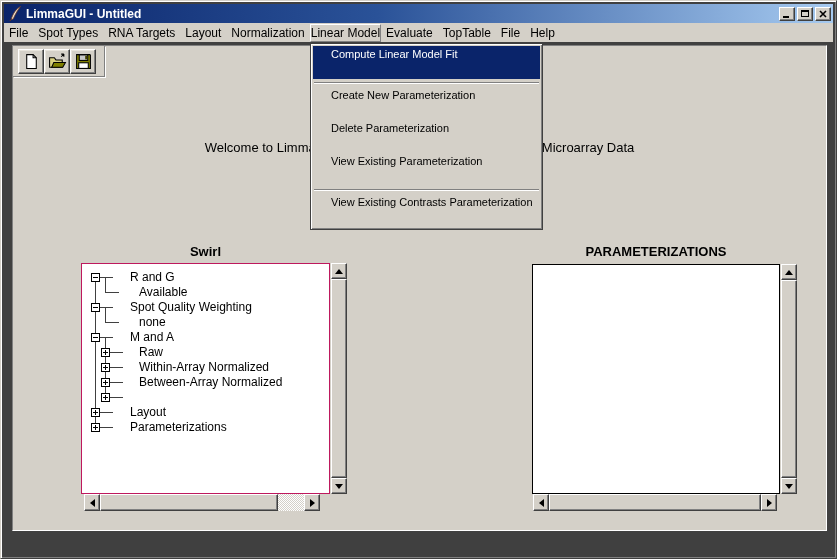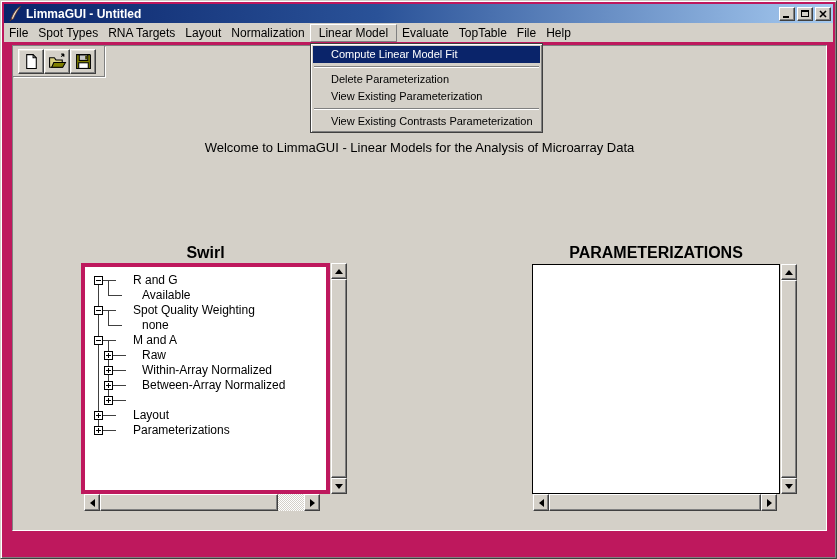--- a/index.html
+++ b/index.html
@@ -1,19 +1,19 @@
 <!DOCTYPE html>
 <html><head>
 <meta charset="utf-8">
 <style>
   * { box-sizing: border-box; margin: 0; padding: 0; }
   html,body { width:837px; height:559px; }
   body { font-family: "Liberation Sans", sans-serif; background:#808080; }
 
-  .window { position:relative; width:837px; height:559px; background:#be185d;
+  .window { position:relative; width:837px; height:559px; background:#404040;
     border:1px solid; border-color:#d4d0c8 #404040 #404040 #d4d0c8;
     box-shadow: inset 1px 1px 0 #fff, inset -1px -1px 0 #808080; overflow:hidden; }
 
   
   .titlebar { position:absolute; left:3px; top:3px; right:3px; height:19px;
     background:linear-gradient(to right,#0a246a 0%,#2a5298 45%,#a6caf0 100%);
     display:flex; align-items:center; padding:0 2px 0 4px; }
   .title-text { color:#fff; font-weight:bold; font-size:12px; margin-left:4px; flex:1;
     white-space:nowrap; overflow:hidden; }
   .app-icon { display:inline-flex; width:14px; height:15px; }
@@ -21,48 +21,48 @@
   .winbtn { width:16px; height:14px; background:#d4d0c8; border:1px solid;
     border-color:#fff #404040 #404040 #fff; box-shadow: inset -1px -1px 0 #808080;
     display:flex; align-items:center; justify-content:center; padding:0; cursor:default; position:relative; }
   .gl-min { position:absolute; left:3px; bottom:2px; width:6px; height:2px; background:#000; }
   .gl-max { width:8px; height:7px; border:1px solid #000; border-top:2px solid #000; }
 
   
   .menubar { position:absolute; left:3px; top:22px; right:3px; height:19px;
     display:flex; align-items:center; font-size:12px; background:#d4d0c8; }
   .mb-item { padding:12px 5px; white-space:nowrap; color:#000; }
-  .mb-item.active { padding:1px 8px; border:1px solid; border-color:#fff #808080 #808080 #fff; }
+  .mb-item.active { padding:1px 0; border:1px solid; border-color:#fff #808080 #808080 #fff; }
 
   
   .content { position:absolute; left:11px; top:44px; width:815px; height:486px;
     border:1px solid; border-color:#808080 #fff #fff #808080; background:#d4d0c8; }
 
   .toolbar-frame { position:absolute; left:0; top:0; width:92px; height:31px;
     border-right:1px solid #808080; border-bottom:1px solid #808080;
     box-shadow:1px 1px 0 #fff; display:flex; align-items:center; padding-left:5px; }
   .tb-btn { width:26px; height:25px; background:#d4d0c8; border:1px solid;
     border-color:#fff #404040 #404040 #fff; box-shadow: inset -1px -1px 0 #808080, inset 1px 1px 0 #e8e4dc;
     display:flex; align-items:center; justify-content:center; padding:0; }
 
   .welcome { position:absolute; left:0; top:94px; width:100%; text-align:center;
     font-size:13px; color:#000; }
 
   .dsn-btn { position:absolute; left:366px; top:153px; width:102px; height:25px;
     background:#d4d0c8; border:1px solid; border-color:#fff #404040 #404040 #fff;
     box-shadow: inset -1px -1px 0 #808080, inset 1px 1px 0 #e8e4dc;
     font-family:"Liberation Sans",sans-serif; font-size:13px; color:#000; }
 
-  .panel-title { position:absolute; top:198px; font-weight:bold; font-size:16px;
+  .panel-title { position:absolute; top:198px; font-weight:bold; font-size:13px;
     text-align:center; color:#000; }
   .swirl-title { left:68px; width:249px; }
   .param-title { left:519px; width:248px; }
 
   .tree-box { position:absolute; left:68px; top:217px; width:249px; height:231px;
-    background:#fff; border:4px solid #be185d; overflow:hidden; }
+    background:#fff; border:1px solid #be185d; overflow:hidden; }
   .list-box  { position:absolute; left:519px; top:218px; width:248px; height:230px;
     background:#fff; border:1px solid #000; }
 
   .tlabel { position:absolute; white-space:nowrap; font-size:12px; line-height:15px; color:#000; }
   .tline  { position:absolute; background:#404040; }
   .tb { position:absolute; width:9px; height:9px; background:#fff; border:1px solid #000; }
   .tb::before { content:''; position:absolute; left:1px; right:1px; top:3px; height:1px; background:#000; }
   .tb.plus::after { content:''; position:absolute; top:1px; bottom:1px; left:3px; width:1px; background:#000; }
 
   
@@ -88,21 +88,21 @@
   .tri-right { border-top:4px solid transparent; border-bottom:4px solid transparent; border-left:5px solid #000; }
   .swirl-vsb { left:318px; top:217px; height:231px; }
   .param-vsb { left:768px; top:218px; height:230px; }
   .swirl-hsb { left:71px;  top:448px; width:236px; }
   .param-hsb { left:520px; top:448px; width:244px; }
 
   
   .menu { position:absolute; left:296px; top:42px; z-index:100; width:233px;
     background:#d4d0c8; border:1px solid #404040; padding:2px;
     box-shadow: inset 1px 1px 0 #fff, inset -1px -1px 0 #808080; font-size:11px; }
-  .menu-item { height:17px; line-height:17px; padding-left:18px; white-space:nowrap; color:#000; }
+  .menu-item { height:33px; line-height:17px; padding-left:18px; white-space:nowrap; color:#000; }
   .menu-item.highlight { background:#0a246a; color:#fff; }
   .menu-sep { height:0; border-top:1px solid #808080; border-bottom:1px solid #fff; margin:3px 1px; }
 </style>
 </head>
 <body>
 
 <div class="window">
 
   <div class="titlebar">
     <span class="app-icon">
@@ -251,19 +251,20 @@
       <div class="thumb hthumb-full"></div>
       <div class="sbtn">
           <i class="tri tri-right"></i>
         </div>
     </div>
   </div>
 
   <div class="menu" style="left: 309px;">
       <div class="menu-item highlight">Compute Linear Model Fit</div>
       <div class="menu-sep"></div>
+      <div class="menu-item">Create New Parameterization</div>
       <div class="menu-item">Delete Parameterization</div>
       <div class="menu-item">View Existing Parameterization</div>
       <div class="menu-sep"></div>
       <div class="menu-item">View Existing Contrasts Parameterization</div>
     </div>
 
 </div>
 
 </body></html>

